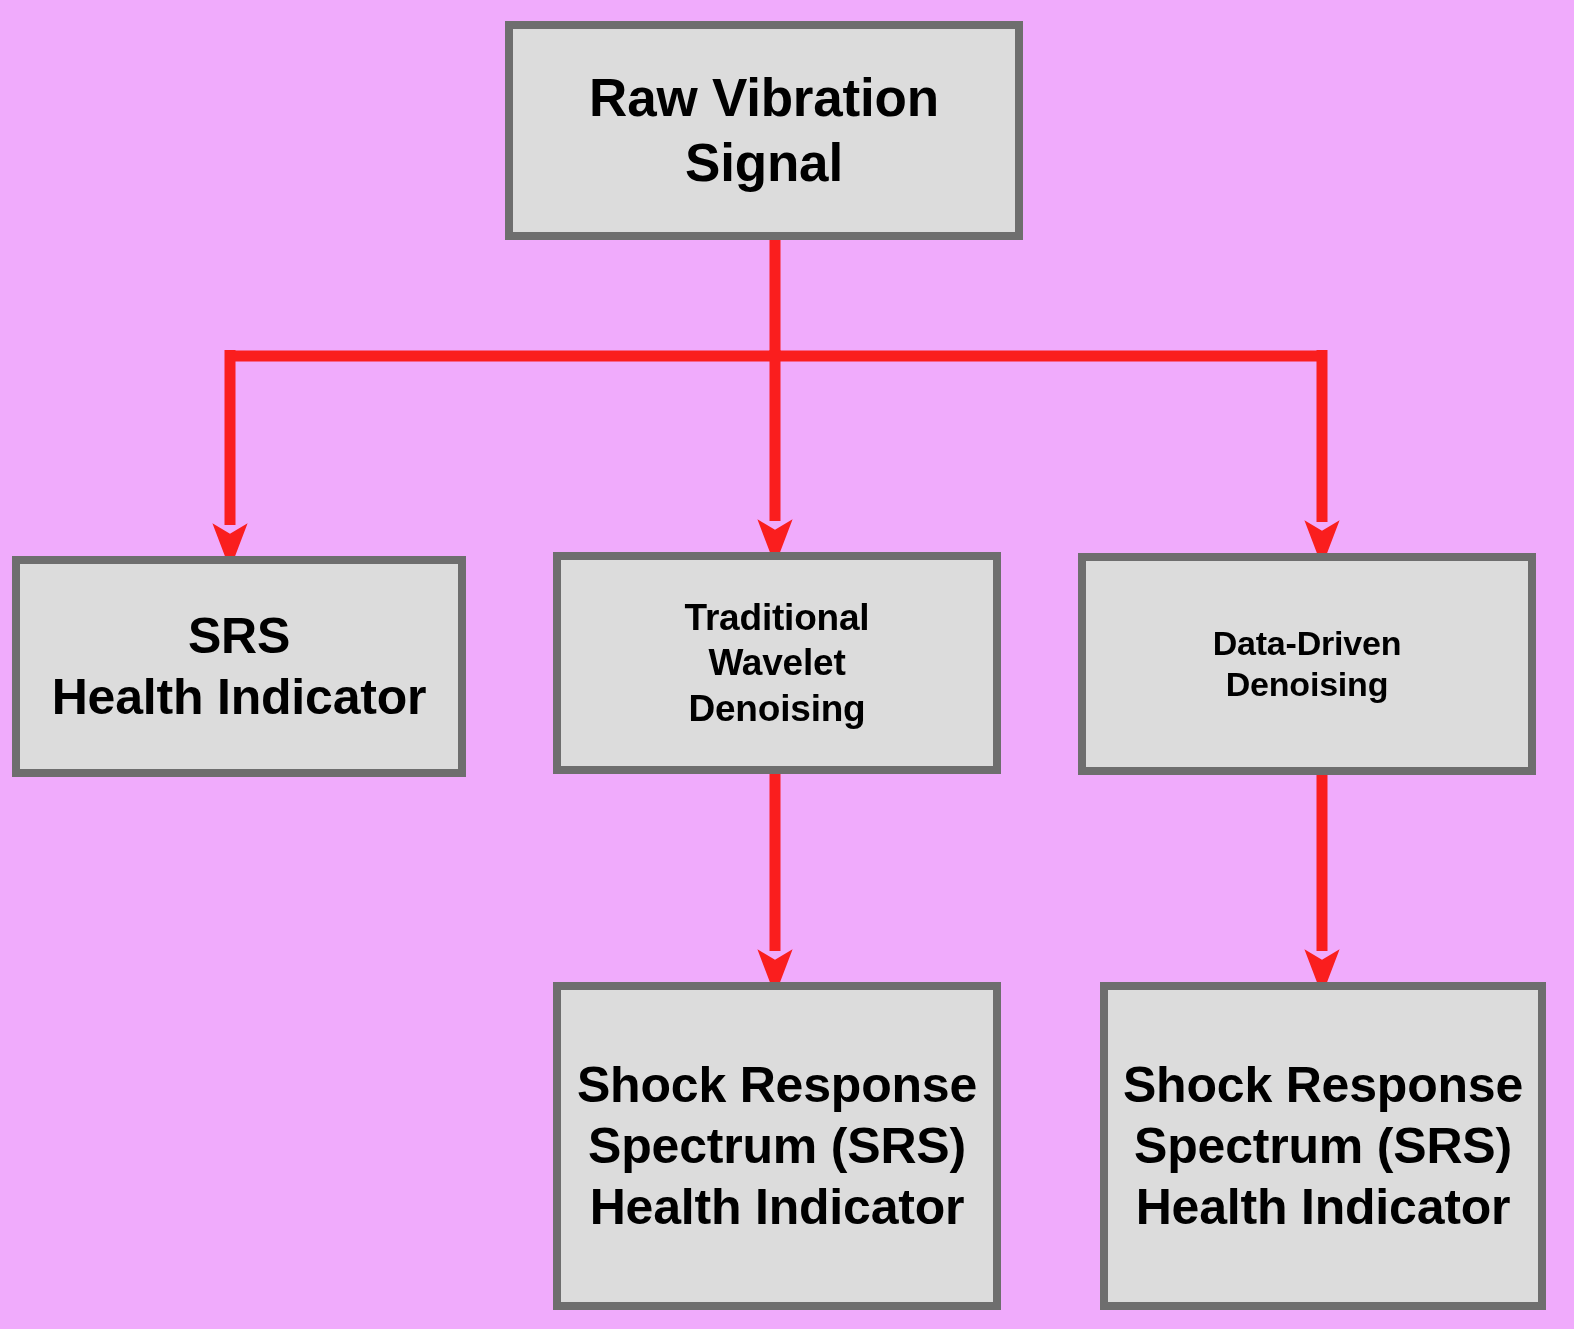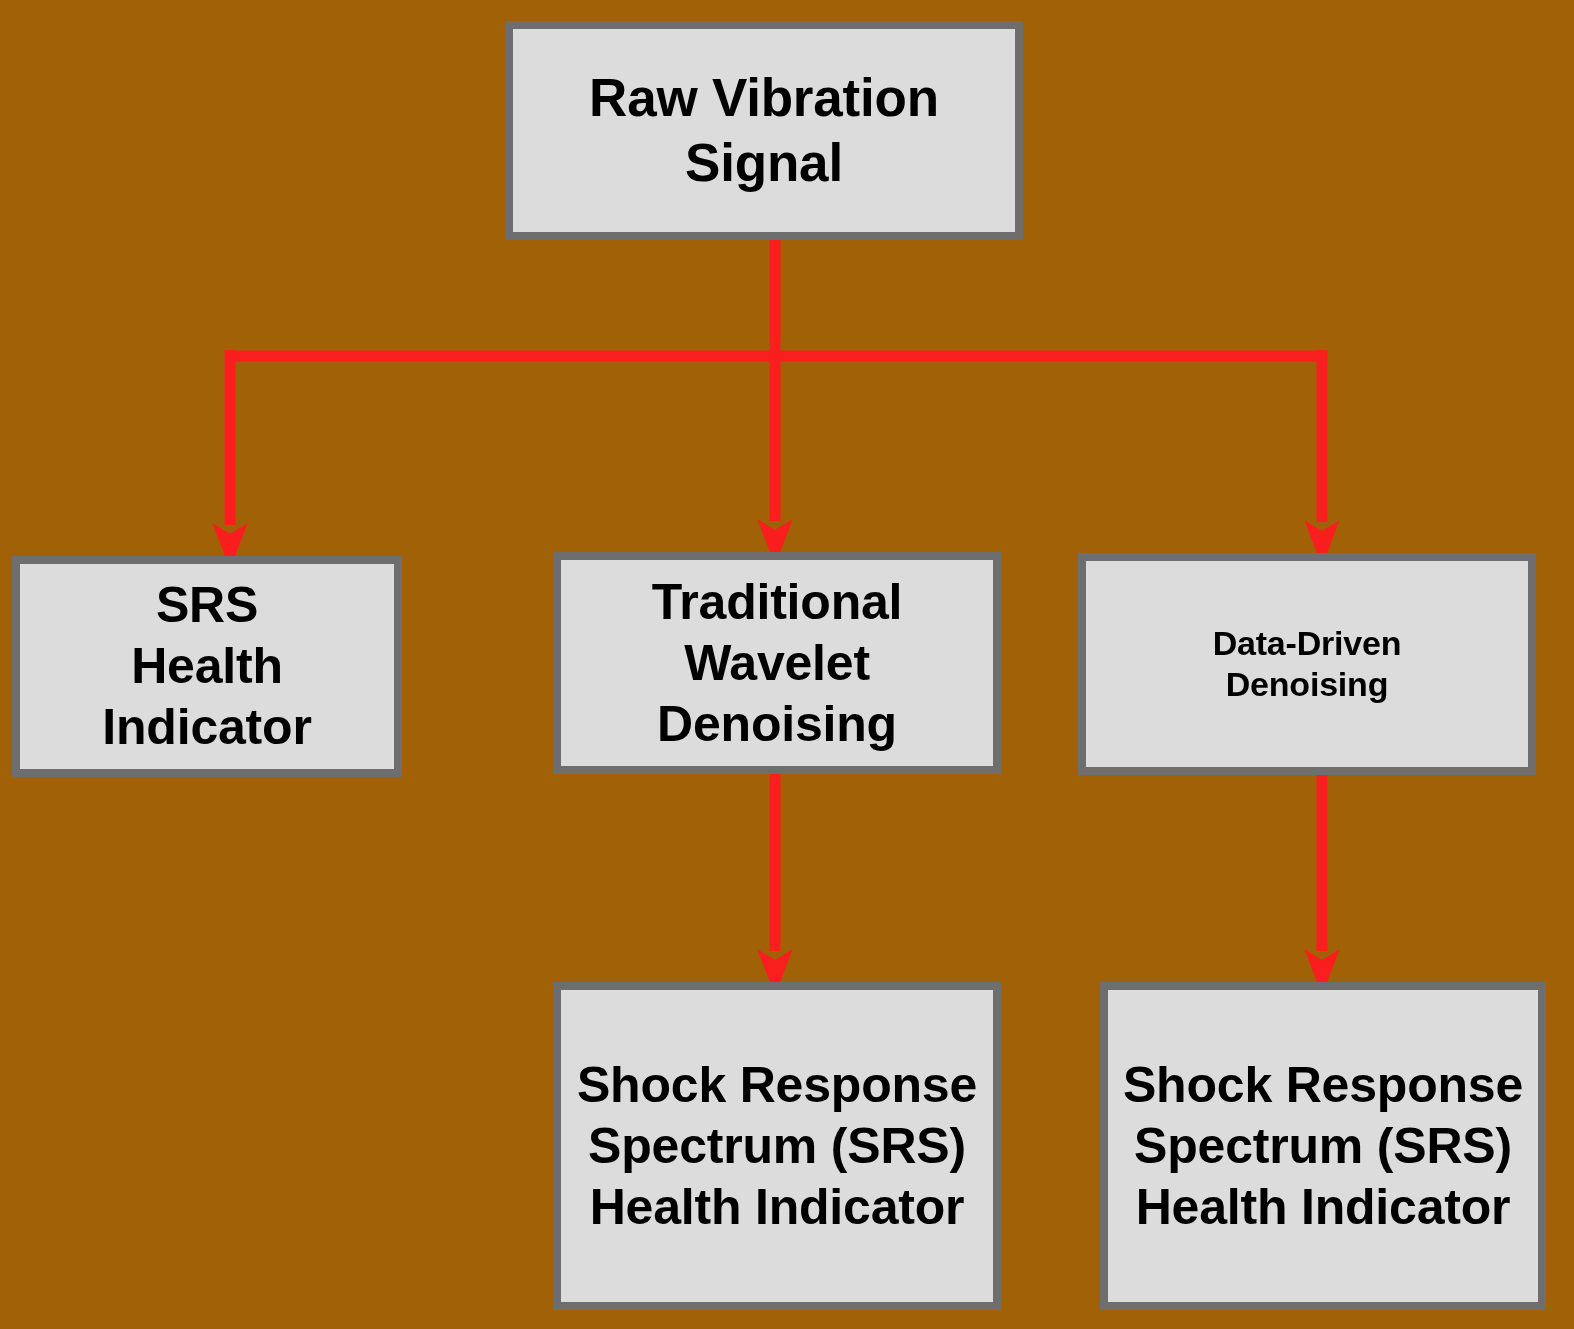--- a/index.html
+++ b/index.html
@@ -8,21 +8,21 @@
     padding: 0;
     background: #ffffff;
   }
   body {
     font-family: "Liberation Sans", sans-serif;
   }
   #canvas {
     position: relative;
     width: 1574px;
     height: 1329px;
-    background: #a16207;
+    background: #f0abfc;
     overflow: hidden;
   }
   .node {
     position: absolute;
     box-sizing: border-box;
     background: #dcdcdc;
     border: 8px solid #6e6e6e;
     display: flex;
     align-items: center;
     justify-content: center;
@@ -37,30 +37,30 @@
   #node-raw {
     left: 505px;
     top: 21px;
     width: 518px;
     height: 219px;
     font-size: 53px;
   }
   #node-srs-hi {
     left: 12px;
     top: 556px;
-    width: 390px;
+    width: 454px;
     height: 221px;
     font-size: 50px;
   }
   #node-wavelet {
     left: 553px;
     top: 552px;
     width: 448px;
     height: 222px;
-    font-size: 50px;
+    font-size: 37px;
   }
   #node-datadriven {
     left: 1078px;
     top: 553px;
     width: 458px;
     height: 222px;
     font-size: 34px;
   }
   #node-srs-wavelet {
     left: 553px;

